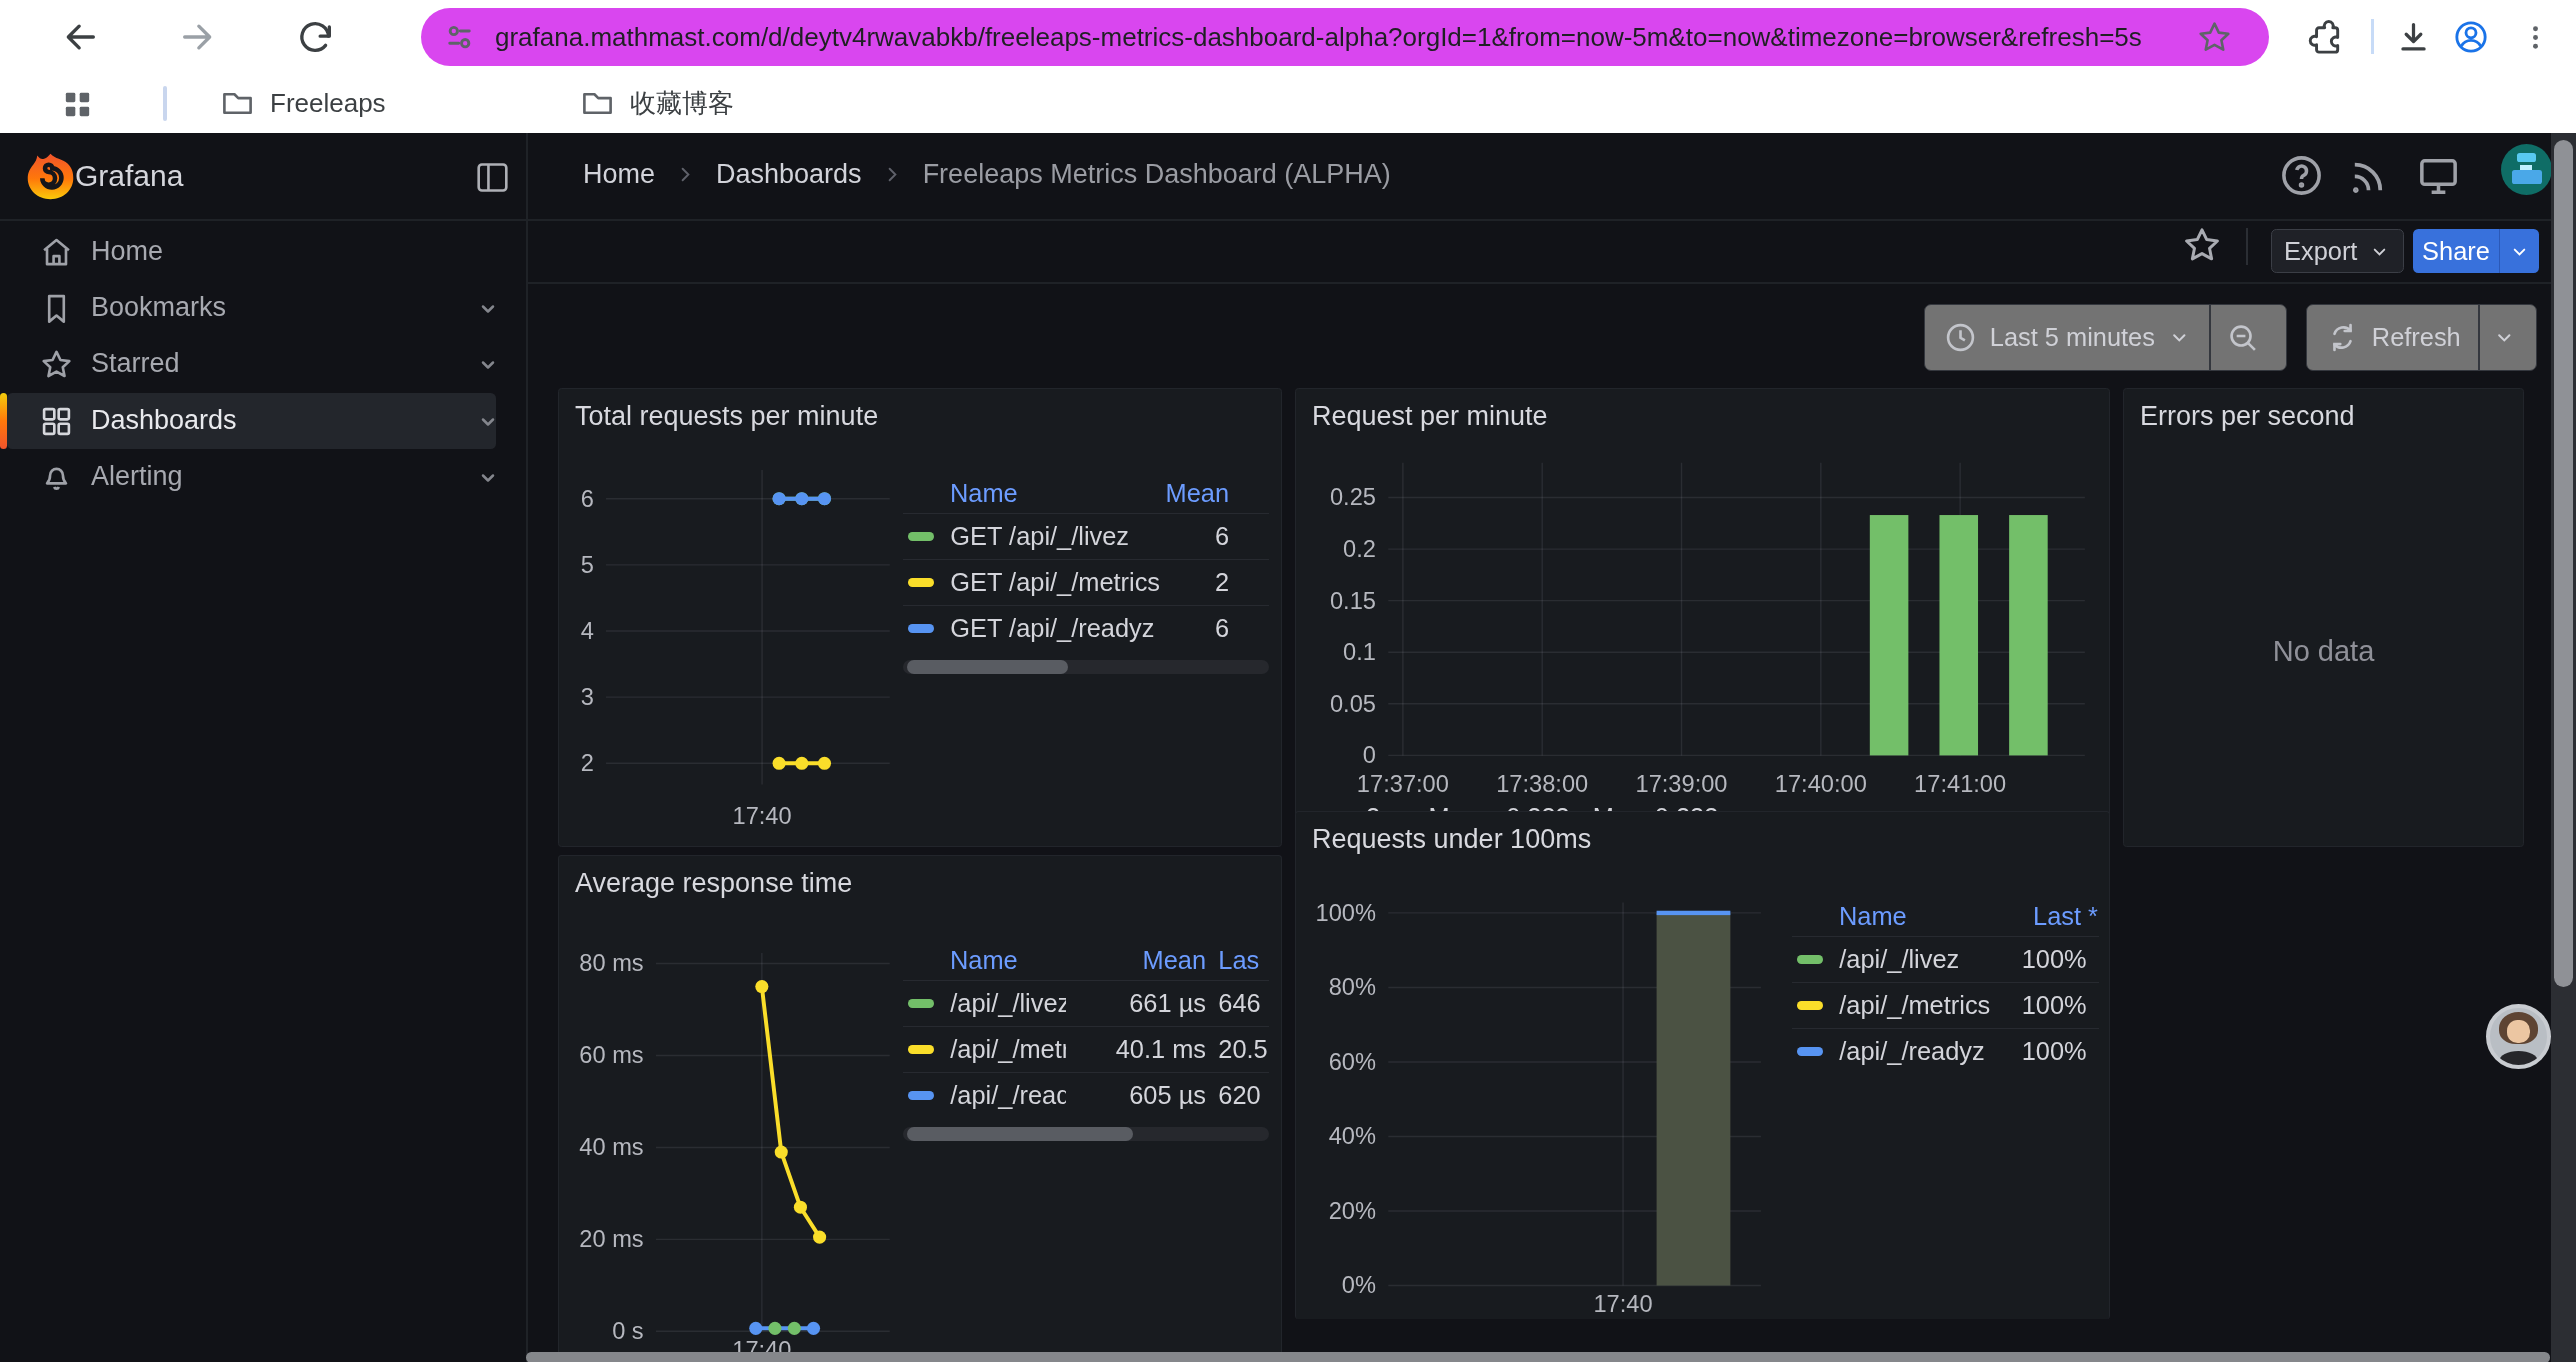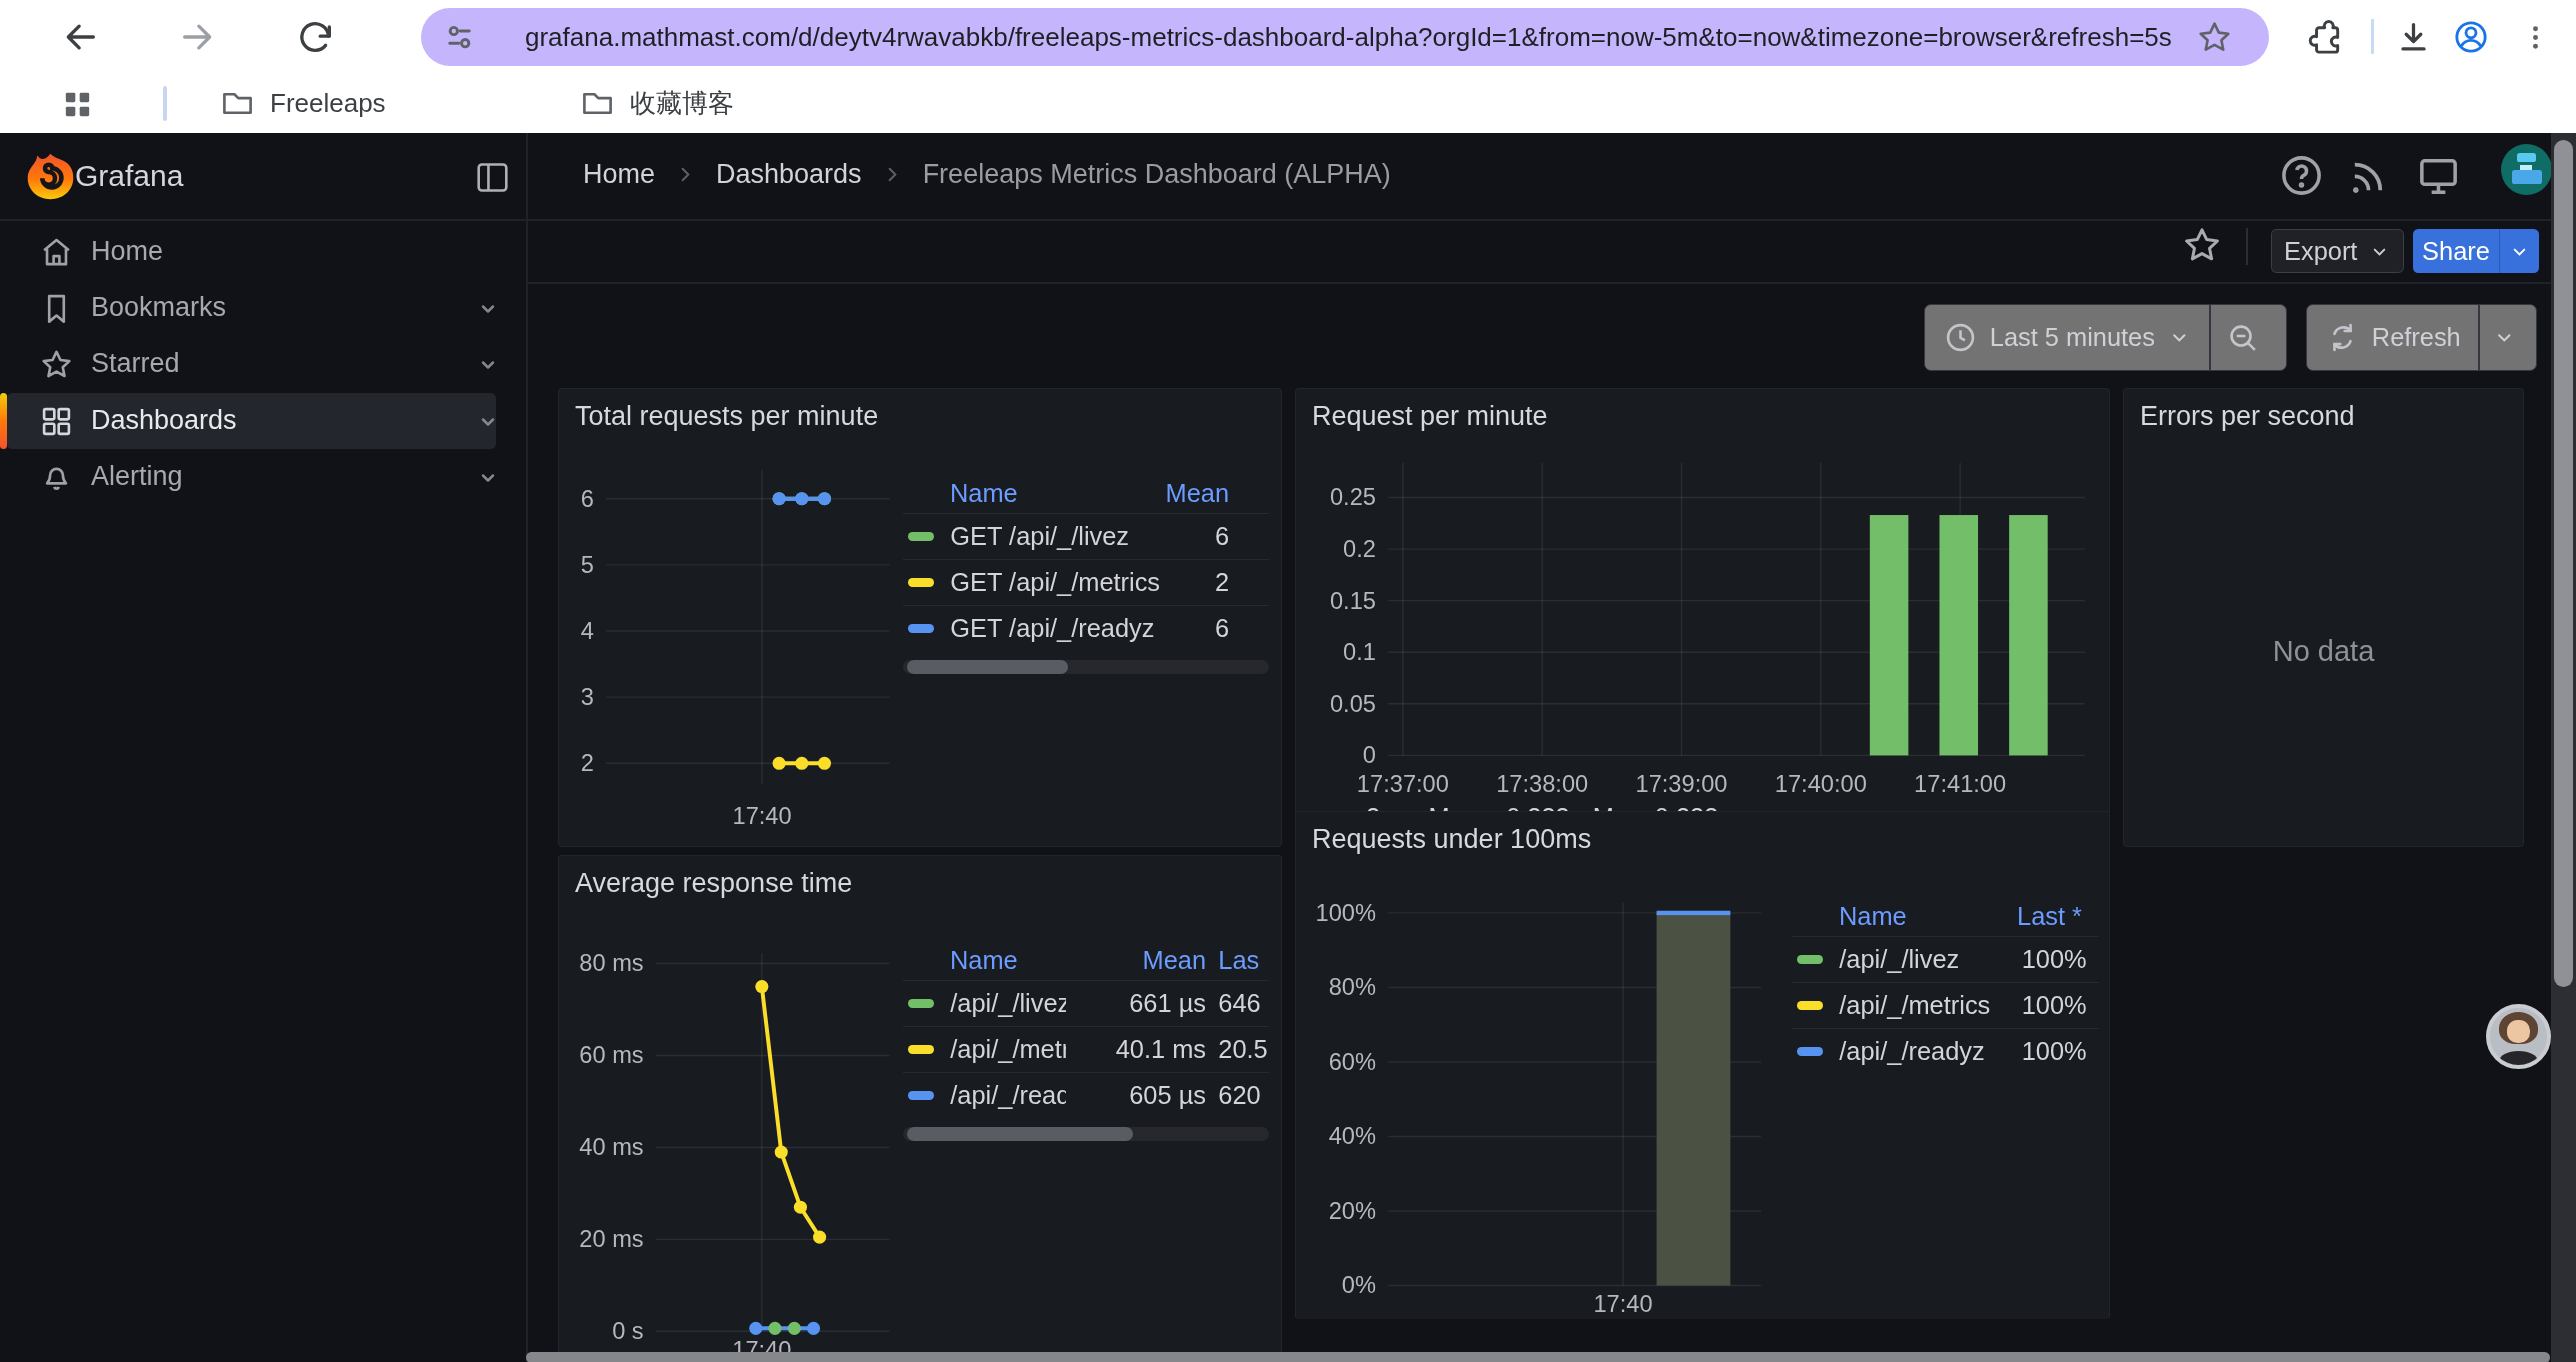--- a/index.html
+++ b/index.html
@@ -4,21 +4,21 @@
 <style>
   * { box-sizing: border-box; margin: 0; padding: 0; }
   html,body { width:2576px; height:1363px; overflow:hidden; background:#111217;
     font-family:"Liberation Sans", sans-serif; }
   .abs { position:absolute; }
   .win { position:relative; width:2576px; height:1363px; }
 
   
   .btoolbar { position:absolute; left:0; top:0; width:100%; height:74px; background:#ffffff; }
   .nav-ic { position:absolute; top:10.5px; width:53px; height:53px; display:flex; align-items:center; justify-content:center; border-radius:50%; cursor:pointer; }
-  .pill { position:absolute; left:421px; top:8px; width:1848px; height:58px; background:#c4b5fd; border-radius:29px; display:flex; align-items:center; overflow:hidden;gap:30px; }
+  .pill { position:absolute; left:421px; top:8px; width:1848px; height:58px; background:#d946ef; border-radius:29px; display:flex; align-items:center; overflow:hidden; }
   .pill .url { font-size:26px; color:#1f2023; white-space:nowrap; margin-left:16px; }
   .bm-bar { position:absolute; left:0; top:74px; width:100%; height:60px; background:#ffffff; }
   .bm-item { position:absolute; top:8.8px; height:42px; display:flex; align-items:center; gap:14px; color:#3c4043; font-size:26px; cursor:pointer; }
   .vdiv-light { position:absolute; width:4.4px; border-radius:2.6px; background:#c9d6ee; }
 
   
   .app { position:absolute; left:0; top:133px; width:2576px; height:1229px; background:#111217; color:#ccccdc; }
   .hline { position:absolute; height:1.8px; background:#1f2227; }
   .vline { position:absolute; width:1.8px; background:#1f2227; }
 
@@ -548,21 +548,21 @@
             <line x1="95" x2="520" y1="450" y2="450" stroke="rgba(204,210,222,0.10)" stroke-width="1.6"></line>
             <text x="81" y="459" fill="#b6b8bf" font-size="27" text-anchor="end">0%</text>
             <line x1="362.75" x2="362.75" y1="13" y2="450" stroke="rgba(204,210,222,0.10)" stroke-width="1.6"></line>
             <text x="362.75" y="480" fill="#b6b8bf" font-size="27" text-anchor="middle">17:40</text>
             <rect x="401" y="25" width="84.15000000000003" height="425" fill="#4B5243"></rect>
             <rect x="401" y="22.5" width="84.15000000000003" height="5" fill="#5794F2"></rect>
           </svg>
         <div class="legend" style="left:496px;top:84px;width:307px">
           <div class="lhead">
             <span style="margin-left:47px">Name</span>
-            <span style="margin-left:auto;margin-right:17px">Last *</span>
+            <span style="margin-left:auto;margin-right:1px">Last *</span>
           </div>
           <div class="lrow">
             <span class="chip c-green"></span>
             <span class="lname">/api/_/livez</span>
             <span class="lval" style="margin-right:12.3px">100%</span>
           </div>
           <div class="lrow">
             <span class="chip c-yellow"></span>
             <span class="lname">/api/_/metrics</span>
             <span class="lval" style="margin-right:12.3px">100%</span>

